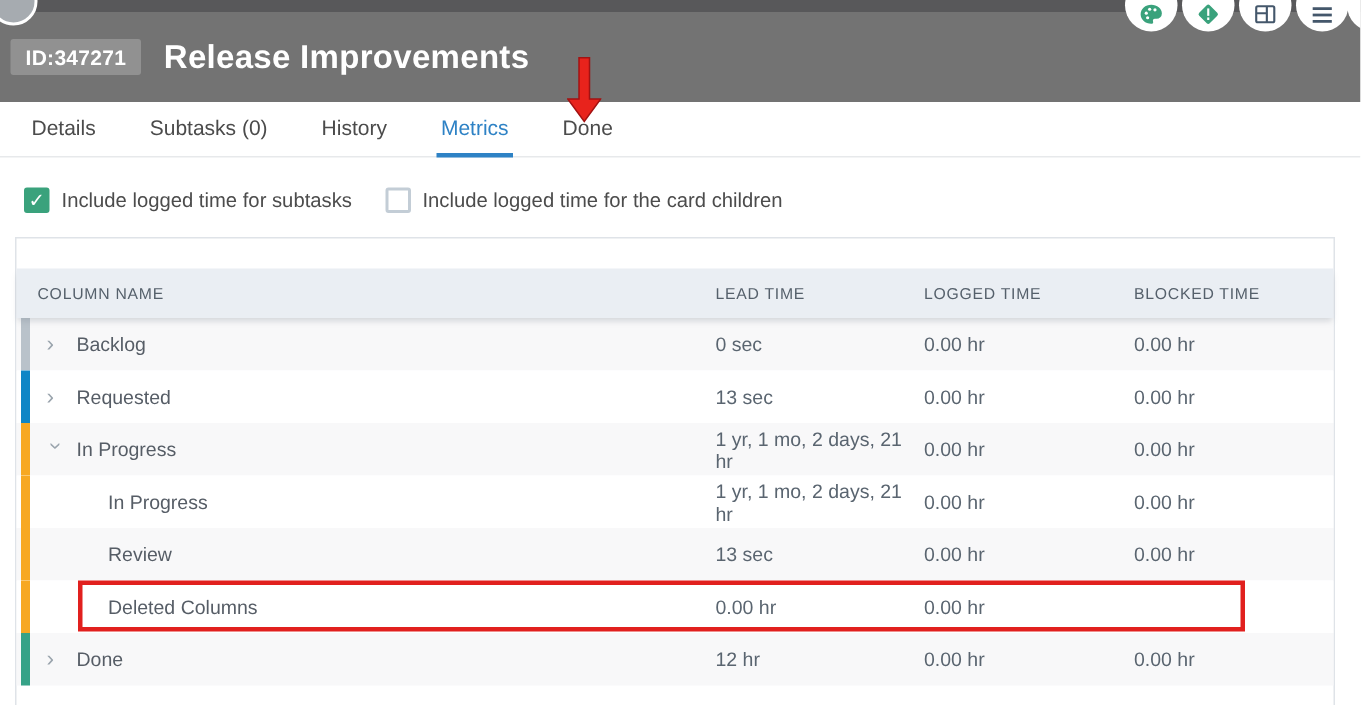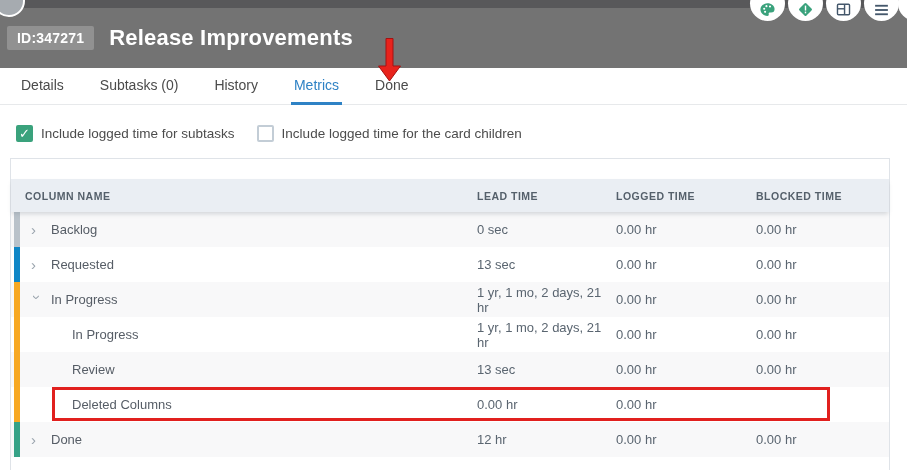--- a/index.html
+++ b/index.html
@@ -46,21 +46,21 @@
   .checkbox.checked::after { content:"✓"; position:absolute; left:1px; top:-1px; color:#fff;
     font-size:13px; font-weight:bold; }
   .filter-label { font-size:13.5px; color:#4c4c4c; }
 
   
   .table-wrap { position:absolute; top:158px; left:10px; width:880px; height:320px;
     border:1px solid #dfe3e8; border-bottom:none; background:#fff; padding-top:20px; z-index:2; }
   .tgrid-row { display:grid; grid-template-columns:1fr 139px 140px 133px; align-items:center; }
   .thead { height:33px; background:#eaeef3; box-shadow:0 3px 4px -1px rgba(120,130,140,0.28);
     position:relative; z-index:3; }
-  .thead .hcell { font-size:10.5px; font-weight:bold; color:#55606b; letter-spacing:0.5px; }
+  .thead .hcell { font-size:10.5px; font-weight:normal; color:#55606b; letter-spacing:0.5px; }
   .thead .hcell:first-child { padding-left:14px; }
   .trow { height:35px; position:relative; background:#fff; }
   .trow.shaded { background:#f8f8f9; }
   .strip { position:absolute; left:3px; top:0; width:6px; height:100%; }
   .name-cell { display:flex; align-items:center; font-size:13px; color:#565d66; padding-left:20px; }
   .name-cell.child { padding-left:61px; }
   .chev { color:#9aa4ad; font-size:15px; width:12px; margin-right:8px; display:inline-block;
     transform-origin:45% 55%; line-height:1; }
   .chev.down { transform:rotate(90deg); }
   .val-cell { font-size:13px; color:#5a6570; }

